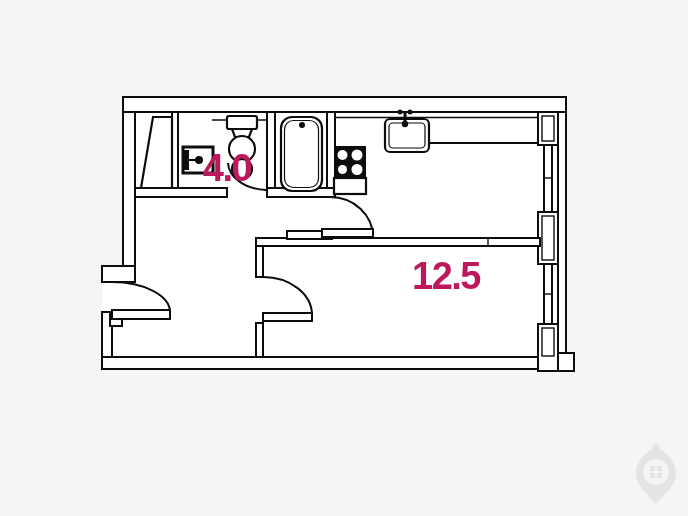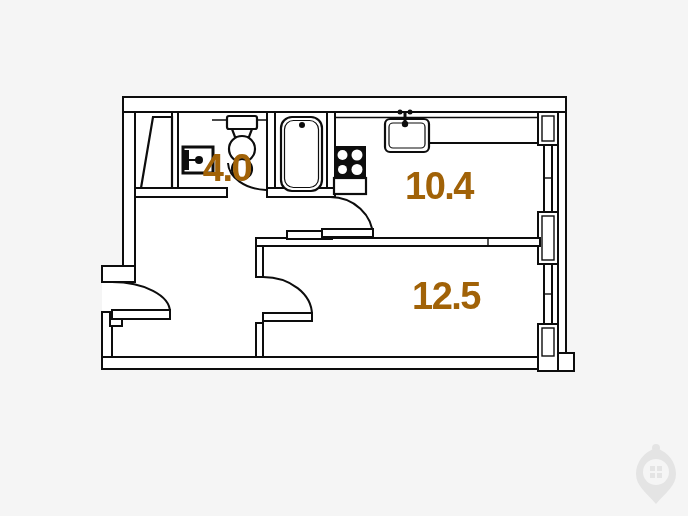--- a/index.html
+++ b/index.html
@@ -20,21 +20,21 @@
   .fixture-bold{fill:var(--floor,#fff);stroke:var(--line,#000);stroke-width:3;}
   .fixture-thin{fill:none;stroke:var(--line,#000);stroke-width:1.2;}
   .solid{fill:var(--line,#000);stroke:none;}
   .hole{fill:var(--floor,#fff);stroke:none;}
   .room-label{
     position:absolute;
     transform:translate(-50%,-50%);
     font-size:38px;
     font-weight:700;
     letter-spacing:-1.5px;
-    color:#a16207;
+    color:#be185d;
     line-height:1;
     white-space:nowrap;
   }
   .wm{fill:var(--watermark,#e4e4e4);}
   .wm-hole{fill:var(--background,#f5f5f5);}
 </style>
 </head>
 <body>
 
 <div class="stage">
@@ -143,22 +143,21 @@
       <path class="door-arc" d="M 330 197 A 43 40 0 0 1 373 237"></path>
       <rect class="door-leaf" x="322" y="229" width="51" height="8"></rect>
     </g>
     <g>
       <path class="door-arc" d="M 263 277 A 49 38 0 0 1 312 315"></path>
       <rect class="door-leaf" x="263" y="313" width="49" height="8"></rect>
     </g>
   </svg>
 
   <span class="room-label" style="left:227px;top:168px">4.0</span>
-  <span class="room-label" style="left:439px;top:186px">10.4</span>
-  <span class="room-label" style="left:446px;top:296px">12.5</span>
+  <span class="room-label" style="left:446px;top:276px">12.5</span>
 
   <svg width="48" height="66" viewBox="0 0 48 66" style="left:632px;top:442px">
     <circle class="wm" cx="24" cy="6" r="4"></circle>
     <path class="wm" d="M24 6 C 12 10 4 20 4 32 C 4 44 14 50 24 62 C 34 50 44 44 44 32 C 44 20 36 10 24 6 Z"></path>
     <circle class="wm-hole" cx="24" cy="30" r="13"></circle>
     <g>
       <rect class="wm" x="18" y="24" width="5" height="5"></rect>
       <rect class="wm" x="25" y="24" width="5" height="5"></rect>
       <rect class="wm" x="18" y="31" width="5" height="5"></rect>
       <rect class="wm" x="25" y="31" width="5" height="5"></rect>

